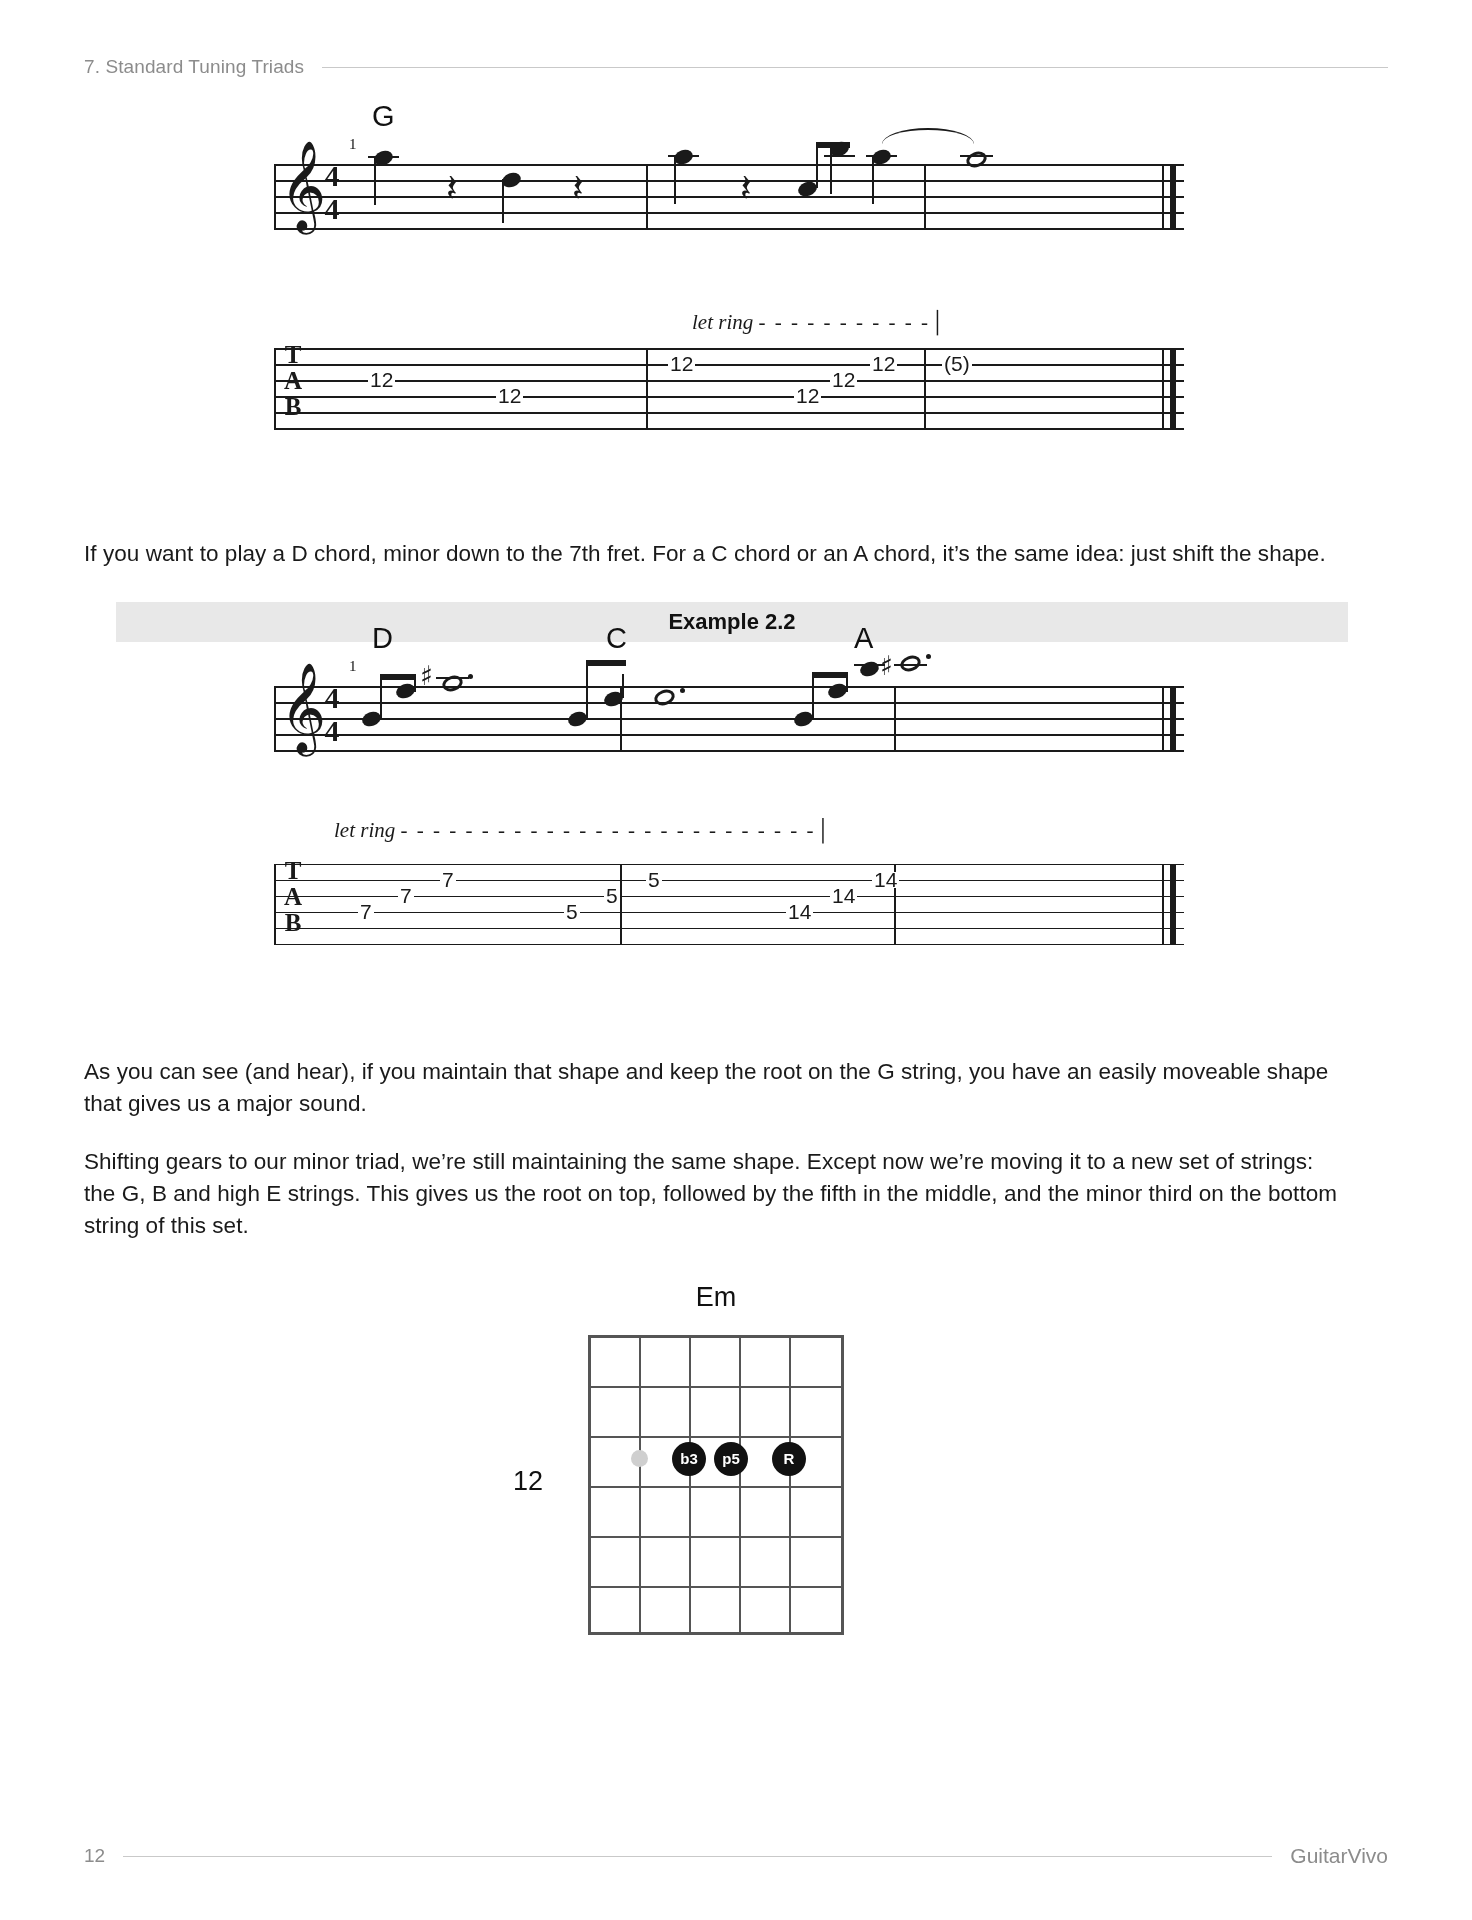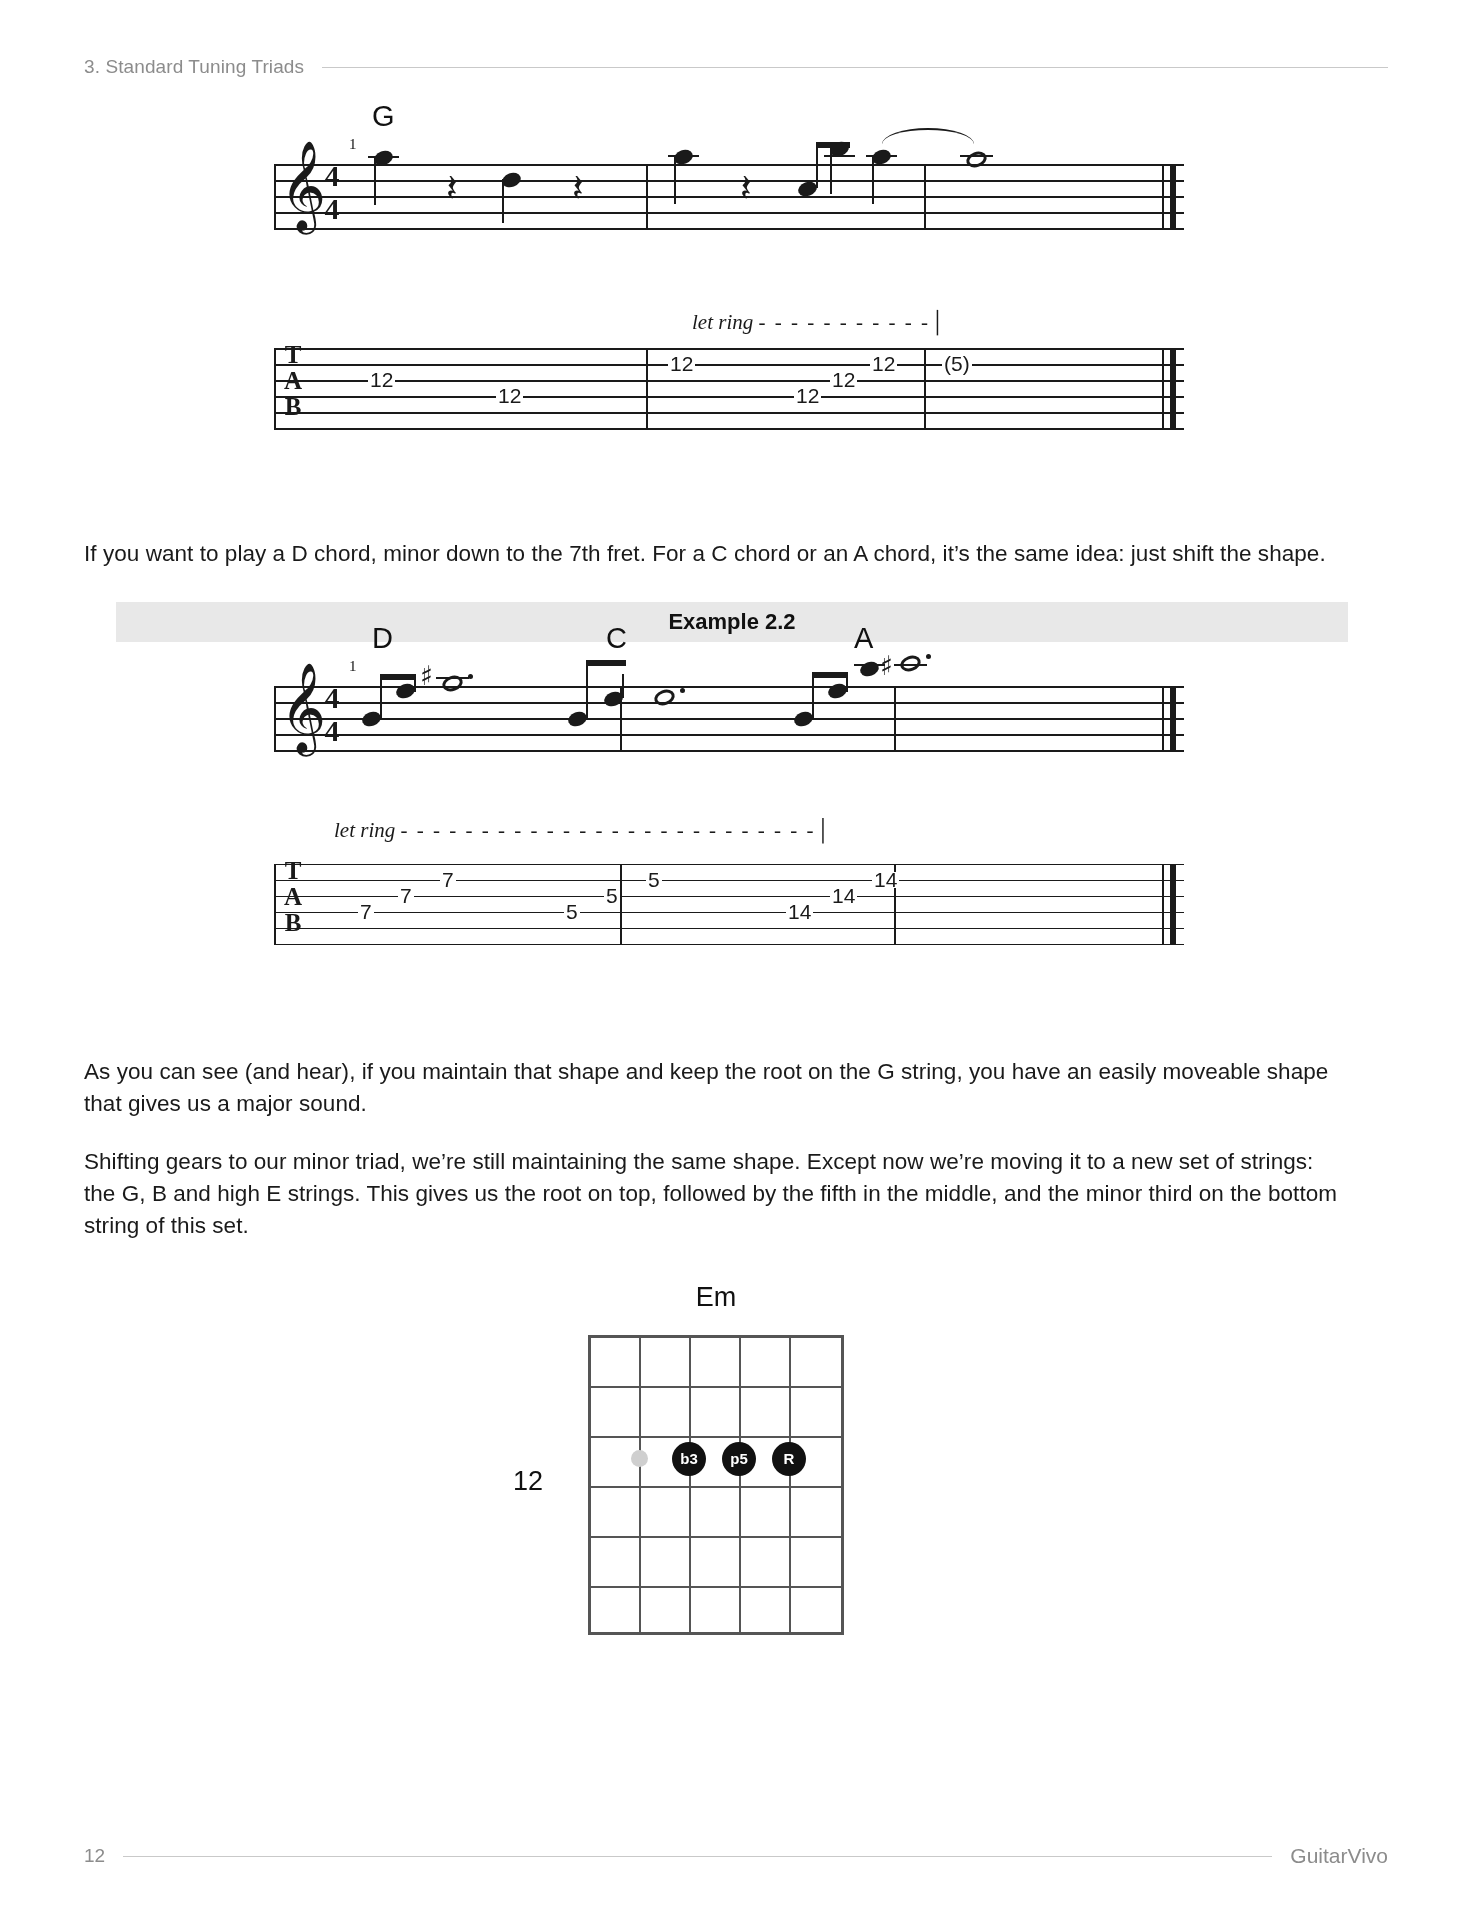--- a/index.html
+++ b/index.html
@@ -328,21 +328,21 @@
     background: #cfcfcf;
     width: 17px; height: 17px;
   }
 </style>
 </head>
 <body>
 
 <div class="page">
 
   <div class="page-header">
-    <div class="chapter-title">3. Standard Tuning Triads</div>
+    <div class="chapter-title">7. Standard Tuning Triads</div>
     <div class="rule"></div>
   </div>
 
   <div class="content">
 
 
     <div class="system">
       <div class="stave-wrap">
 
         <div class="chordname" style="left:98px; top:-42px;">G</div>
@@ -551,21 +551,21 @@
         <div class="hline" style="top:48px;"></div>
         <div class="hline" style="top:98px;"></div>
         <div class="hline" style="top:148px;"></div>
         <div class="hline" style="top:198px;"></div>
         <div class="hline" style="top:248px;"></div>
 
         <div class="cd-fretlabel">12</div>
 
         <div class="cd-dot muted-ghost" style="left:40px; top:112px;"></div>
         <div class="cd-dot" style="left:81px; top:104px;">b3</div>
-        <div class="cd-dot" style="left:131px; top:104px;">p5</div>
+        <div class="cd-dot" style="left:123px; top:104px;">p5</div>
         <div class="cd-dot" style="left:181px; top:104px;">R</div>
       </div>
     </div>
 
   </div>
 
   <div class="page-footer">
     <div class="page-number">12</div>
     <div class="rule"></div>
     <div class="brand">GuitarVivo</div>

